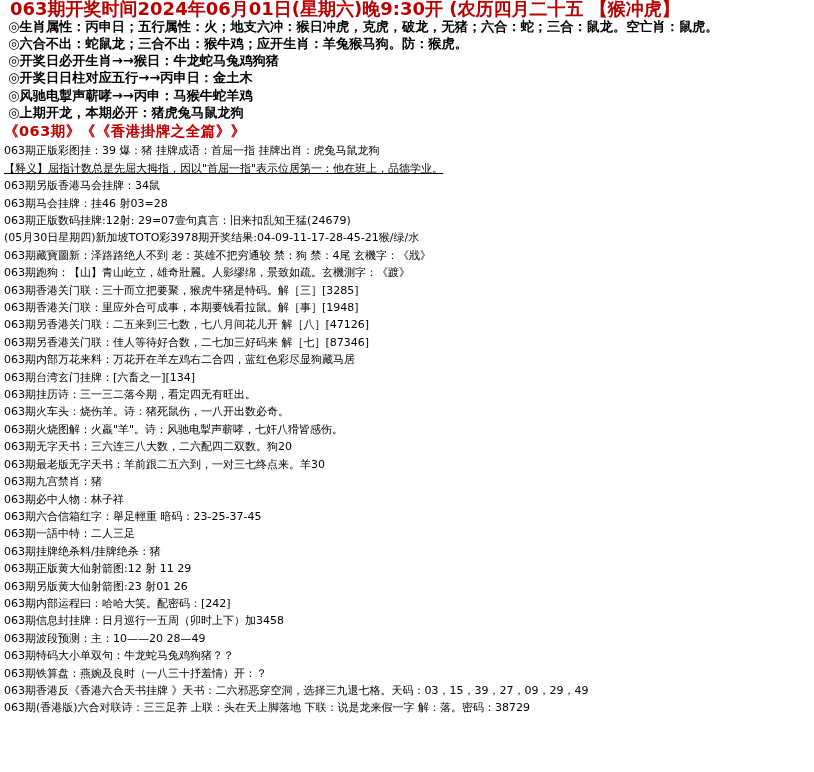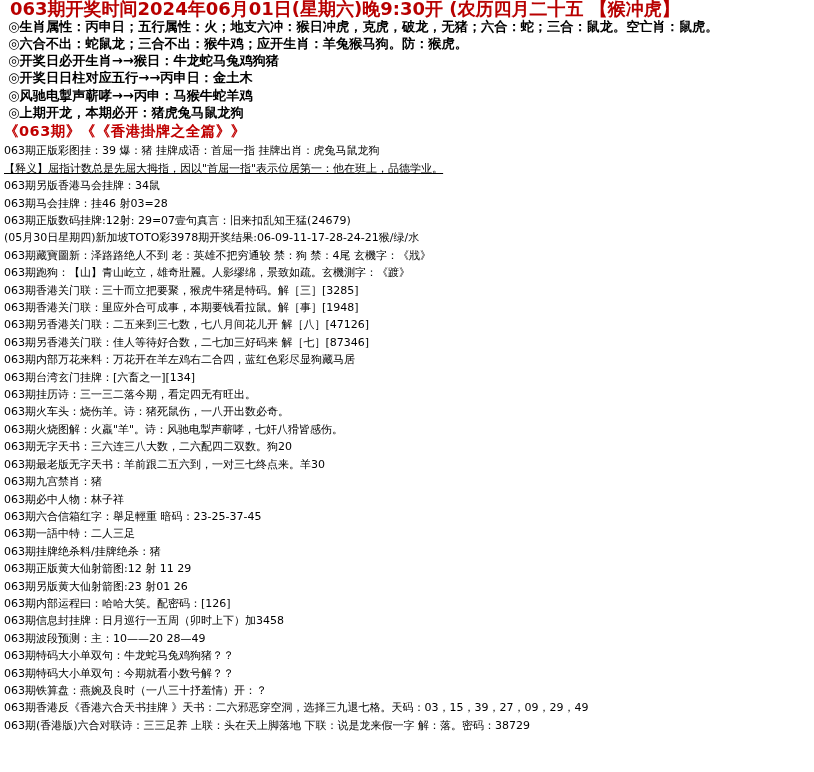--- a/index.html
+++ b/index.html
@@ -77,45 +77,44 @@
   </div>
 
   <div class="title-red">《063期》《《香港掛牌之全篇》》</div>
 
   <div class="body-block">
     <div class="body-line">063期正版彩图挂：39 爆：猪 挂牌成语：首屈一指 挂牌出肖：虎兔马鼠龙狗</div>
     <div class="body-line underline-long">【释义】屈指计数总是先屈大拇指，因以"首屈一指"表示位居第一：他在班上，品德学业。</div>
     <div class="body-line">063期另版香港马会挂牌：34鼠</div>
     <div class="body-line">063期马会挂牌：挂46 射03=28</div>
     <div class="body-line">063期正版数码挂牌:12射: 29=07壹句真言：旧来扣乱知王猛(24679)</div>
-    <div class="body-line">(05月30日星期四)新加坡TOTO彩3978期开奖结果:06-09-11-17-28-24-21猴/绿/水</div>
+    <div class="body-line">(05月30日星期四)新加坡TOTO彩3978期开奖结果:04-09-11-17-28-45-21猴/绿/水</div>
     <div class="body-line">063期藏寶圖新：泽路路绝人不到 老：英雄不把穷通较 禁：狗 禁：4尾 玄機字：《戕》</div>
     <div class="body-line">063期跑狗：【山】青山屹立，雄奇壯麗。人影缪绵，景致如疏。玄機測字：《踱》</div>
     <div class="body-line">063期香港关门联：三十而立把要聚，猴虎牛猪是特码。解［三］[3285]</div>
     <div class="body-line">063期香港关门联：里应外合可成事，本期要钱看拉鼠。解［事］[1948]</div>
     <div class="body-line">063期另香港关门联：二五来到三七数，七八月间花儿开 解［八］[47126]</div>
     <div class="body-line">063期另香港关门联：佳人等待好合数，二七加三好码来 解［七］[87346]</div>
     <div class="body-line">063期内部万花来料：万花开在羊左鸡右二合四，蓝红色彩尽显狗藏马居</div>
     <div class="body-line">063期台湾玄门挂牌：[六畜之一][134]</div>
     <div class="body-line">063期挂历诗：三一三二落今期，看定四无有旺出。</div>
     <div class="body-line">063期火车头：烧伤羊。诗：猪死鼠伤，一八开出数必奇。</div>
     <div class="body-line">063期火烧图解：火羸"羊"。诗：风驰电掣声蕲哮，七奸八猾皆感伤。</div>
     <div class="body-line">063期无字天书：三六连三八大数，二六配四二双数。狗20</div>
     <div class="body-line">063期最老版无字天书：羊前跟二五六到，一对三七终点来。羊30</div>
     <div class="body-line">063期九宫禁肖：猪</div>
     <div class="body-line">063期必中人物：林子祥</div>
     <div class="body-line">063期六合信箱红字：舉足輕重 暗码：23-25-37-45</div>
     <div class="body-line">063期一語中特：二人三足</div>
     <div class="body-line">063期挂牌绝杀料/挂牌绝杀：猪</div>
     <div class="body-line">063期正版黄大仙射箭图:12 射 11 29</div>
     <div class="body-line">063期另版黄大仙射箭图:23 射01 26</div>
-    <div class="body-line">063期内部运程曰：哈哈大笑。配密码：[126]</div>
+    <div class="body-line">063期内部运程曰：哈哈大笑。配密码：[242]</div>
     <div class="body-line">063期信息封挂牌：日月巡行一五周（卯时上下）加3458</div>
     <div class="body-line">063期波段预测：主：10——20 28—49</div>
     <div class="body-line">063期特码大小单双句：牛龙蛇马兔鸡狗猪？？</div>
-    <div class="body-line">063期特码大小单双句：今期就看小数号解？？</div>
     <div class="body-line">063期铁算盘：燕婉及良时（一八三十抒羞情）开：？</div>
     <div class="body-line">063期香港反《香港六合天书挂牌 》天书：二六邪恶穿空洞，选择三九退七格。天码：03，15，39，27，09，29，49</div>
     <div class="body-line">063期(香港版)六合对联诗：三三足养 上联：头在天上脚落地 下联：说是龙来假一字 解：落。密码：38729</div>
 
   </div>
 
 </div>
 
 </body></html>

